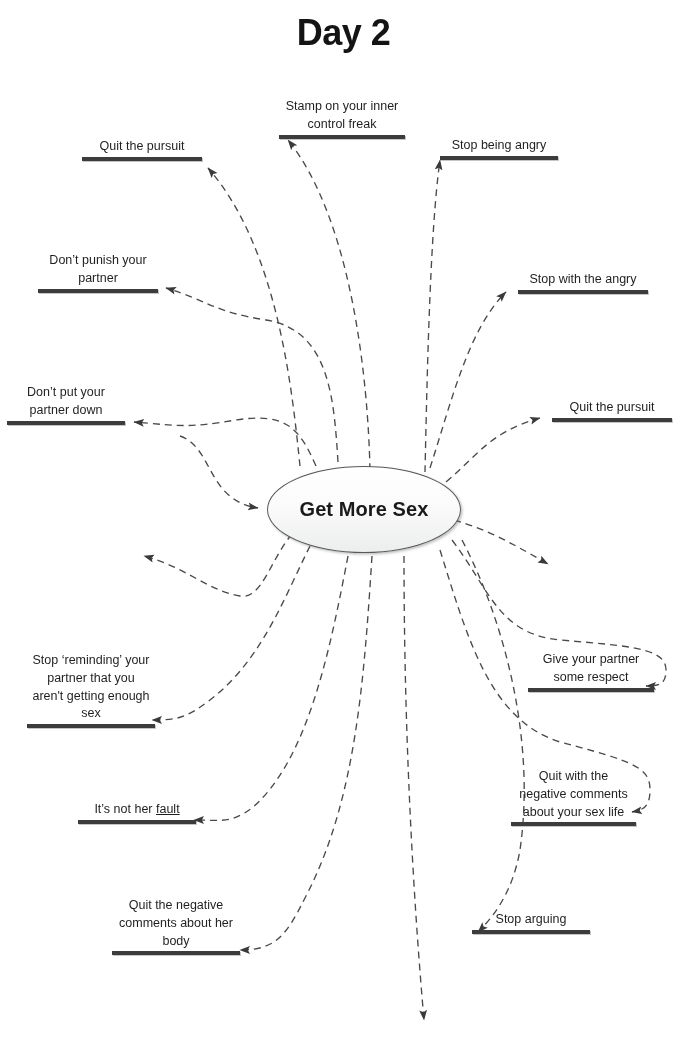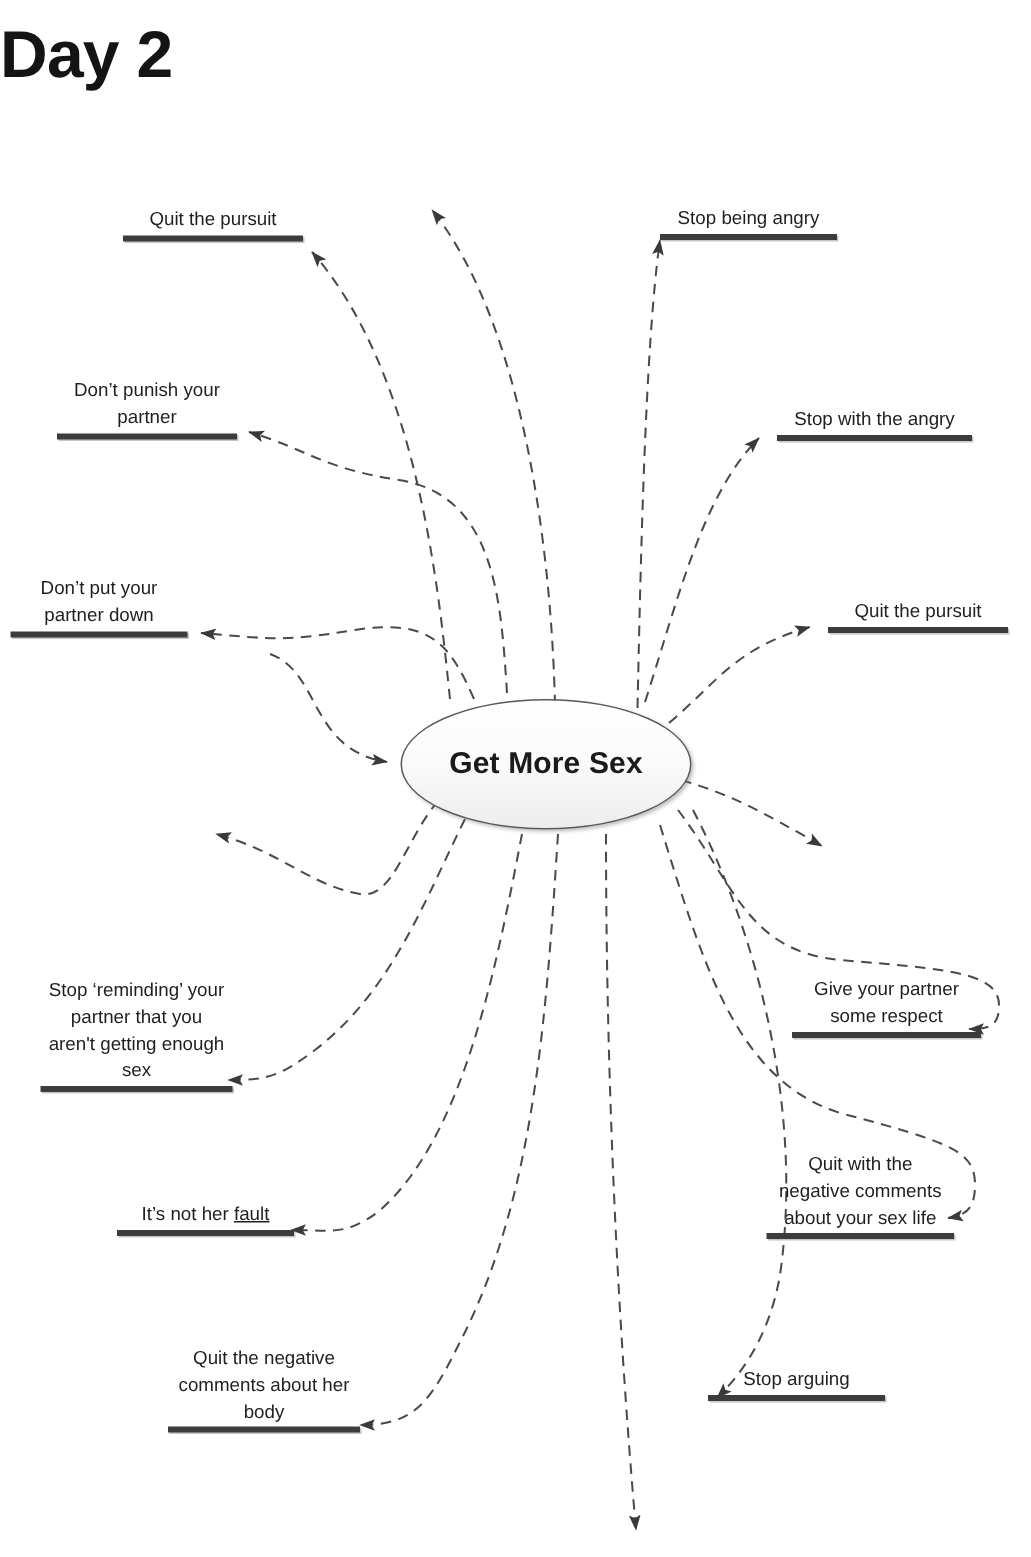--- a/index.html
+++ b/index.html
@@ -16,22 +16,22 @@
     width: 687px;
     height: 1038px;
     overflow: hidden;
     background: #ffffff;
   }
   #title {
     position: absolute;
     left: 0;
     top: 12px;
     width: 687px;
-    text-align: left;
-    font-size: 44px;
+    text-align: center;
+    font-size: 36px;
     font-weight: bold;
     letter-spacing: -0.5px;
     color: #141414;
   }
   svg#wires {
     position: absolute;
     left: 0;
     top: 0;
     width: 687px;
     height: 1038px;
@@ -132,20 +132,25 @@
 
   <div id="hub">
     <span class="hub-label">Get More Sex</span>
   </div>
 
   <div class="node ta-center" style="left:82px; top:138px; width:120px;">
     <span class="txt">Quit the pursuit</span>
     <span class="bar"></span>
   </div>
 
+  <div class="node ta-center" style="left:279px; top:98px; width:126px;">
+    <span class="txt">Stamp on your inner
+control freak</span>
+    <span class="bar"></span>
+  </div>
 
   <div class="node ta-center" style="left:440px; top:137px; width:118px;">
     <span class="txt">Stop being angry</span>
     <span class="bar"></span>
   </div>
 
   <div class="node ta-center" style="left:38px; top:252px; width:120px;">
     <span class="txt">Don’t punish your
 partner</span>
     <span class="bar"></span>

